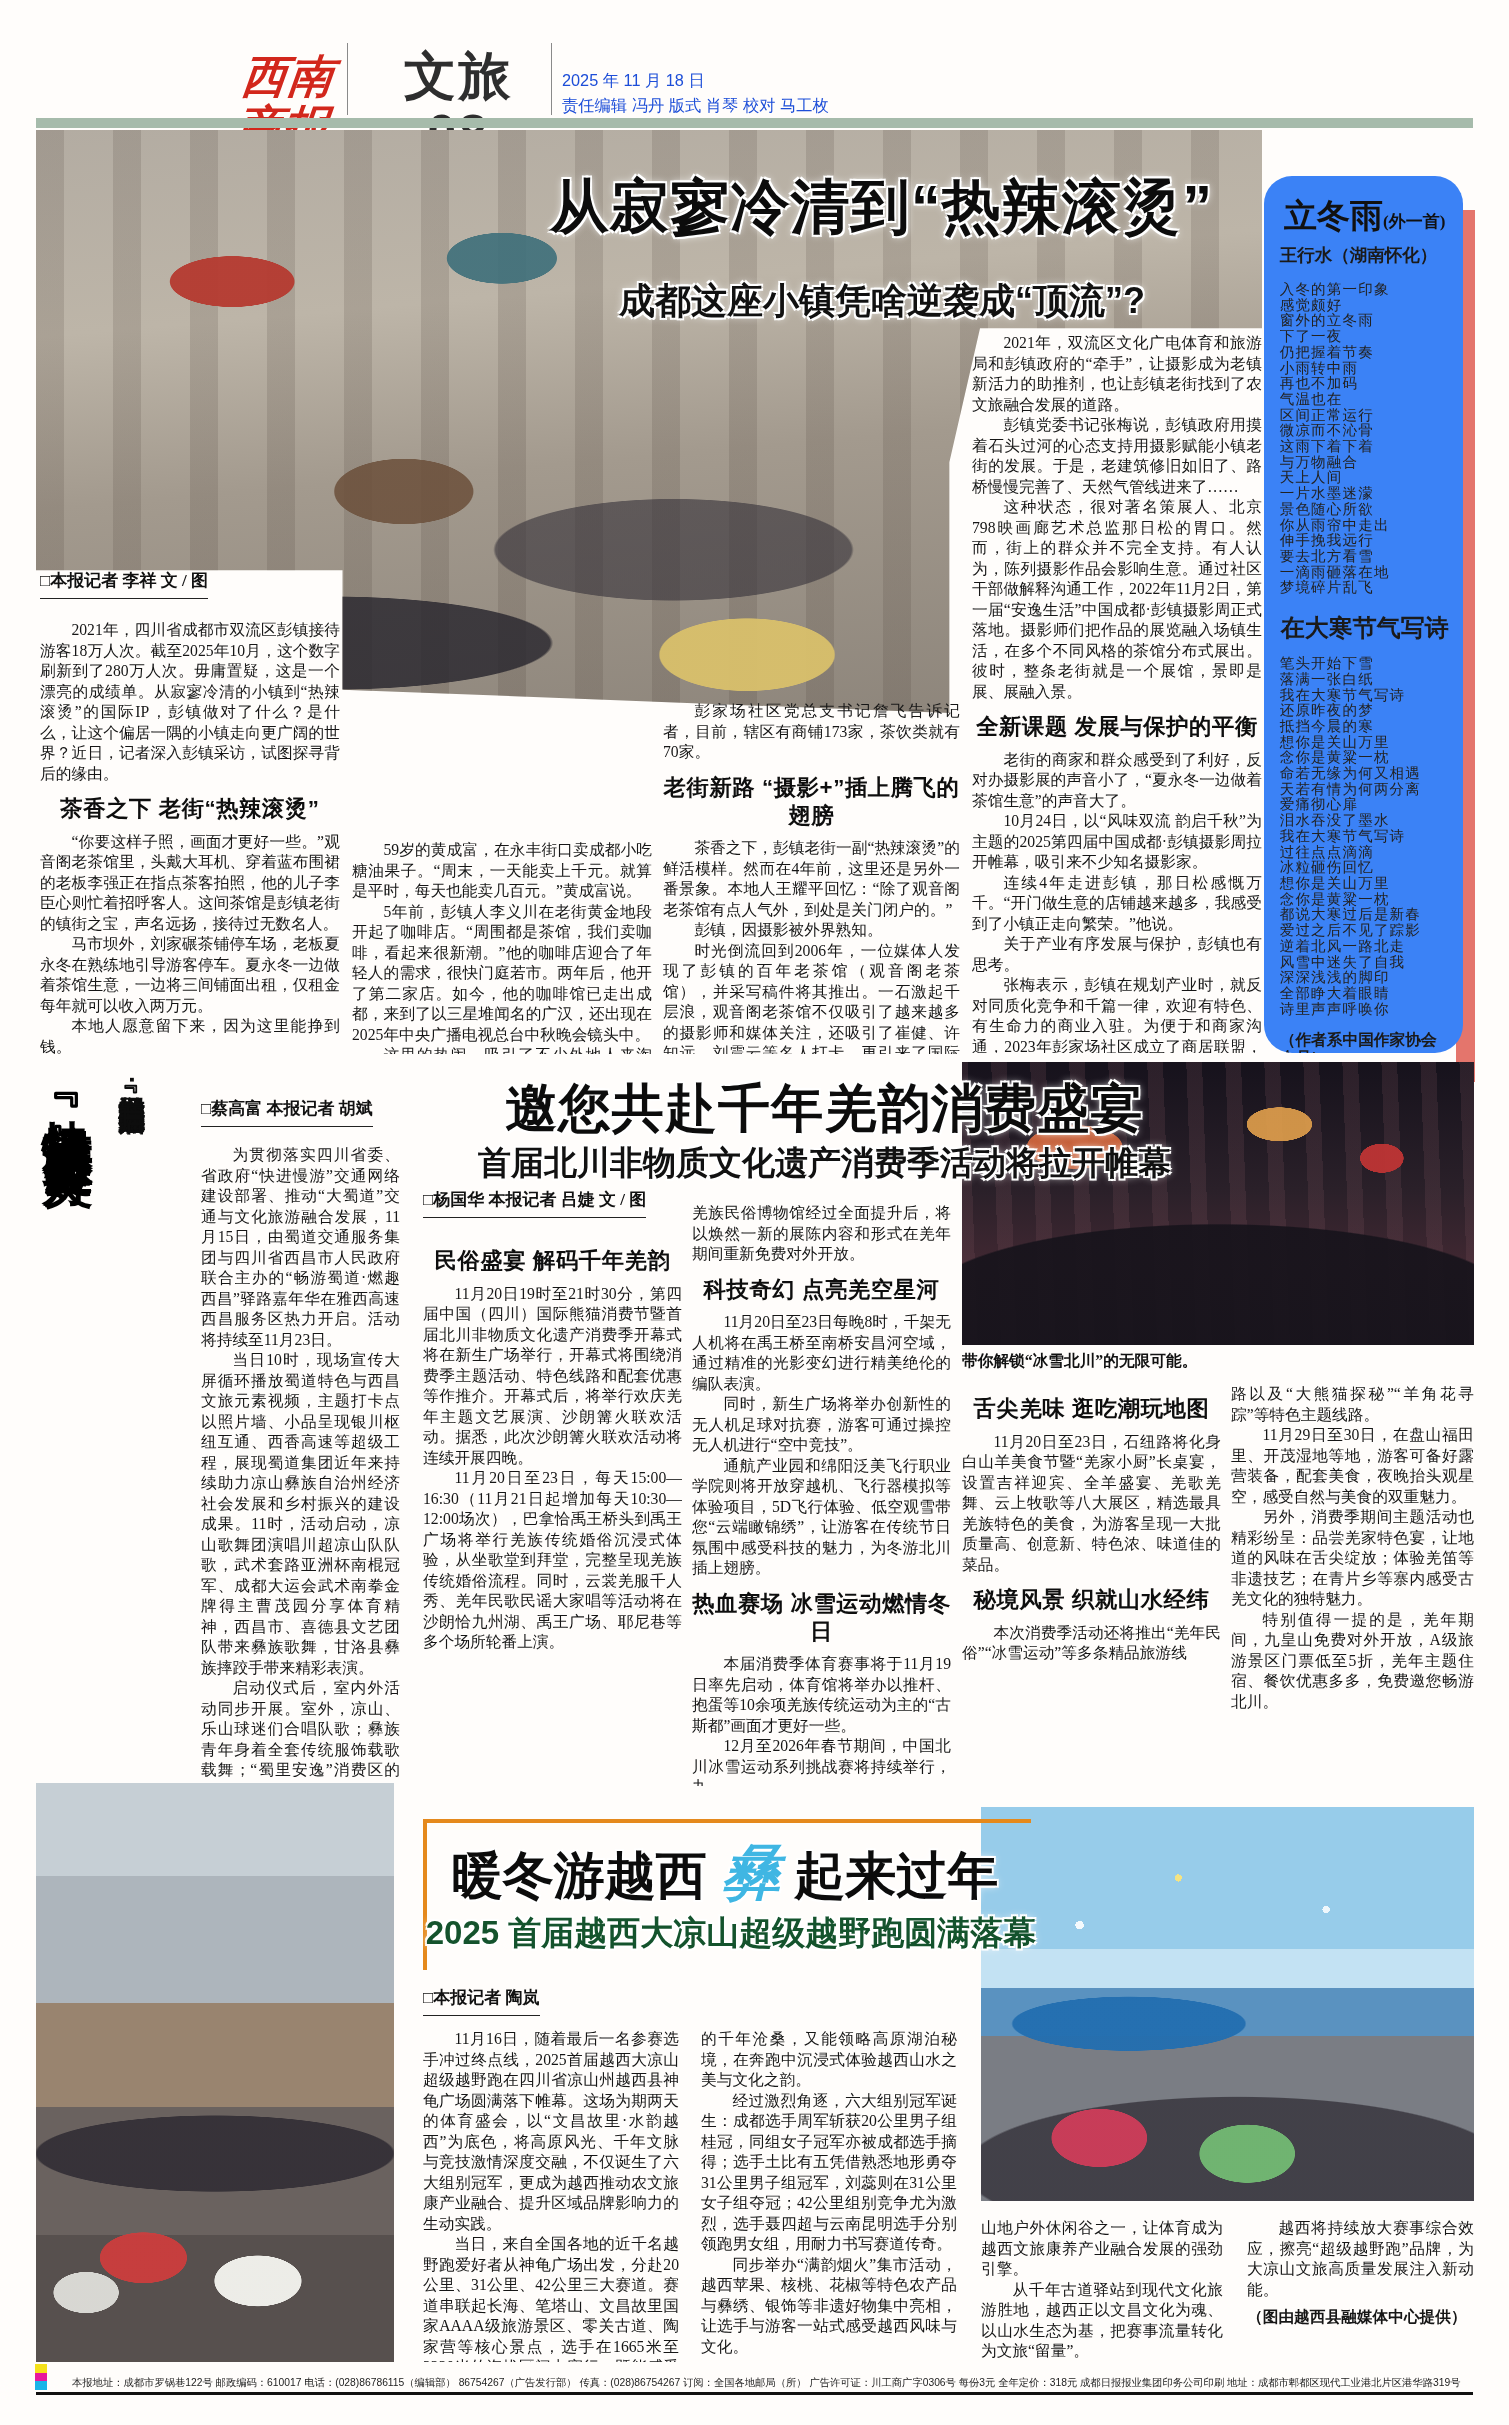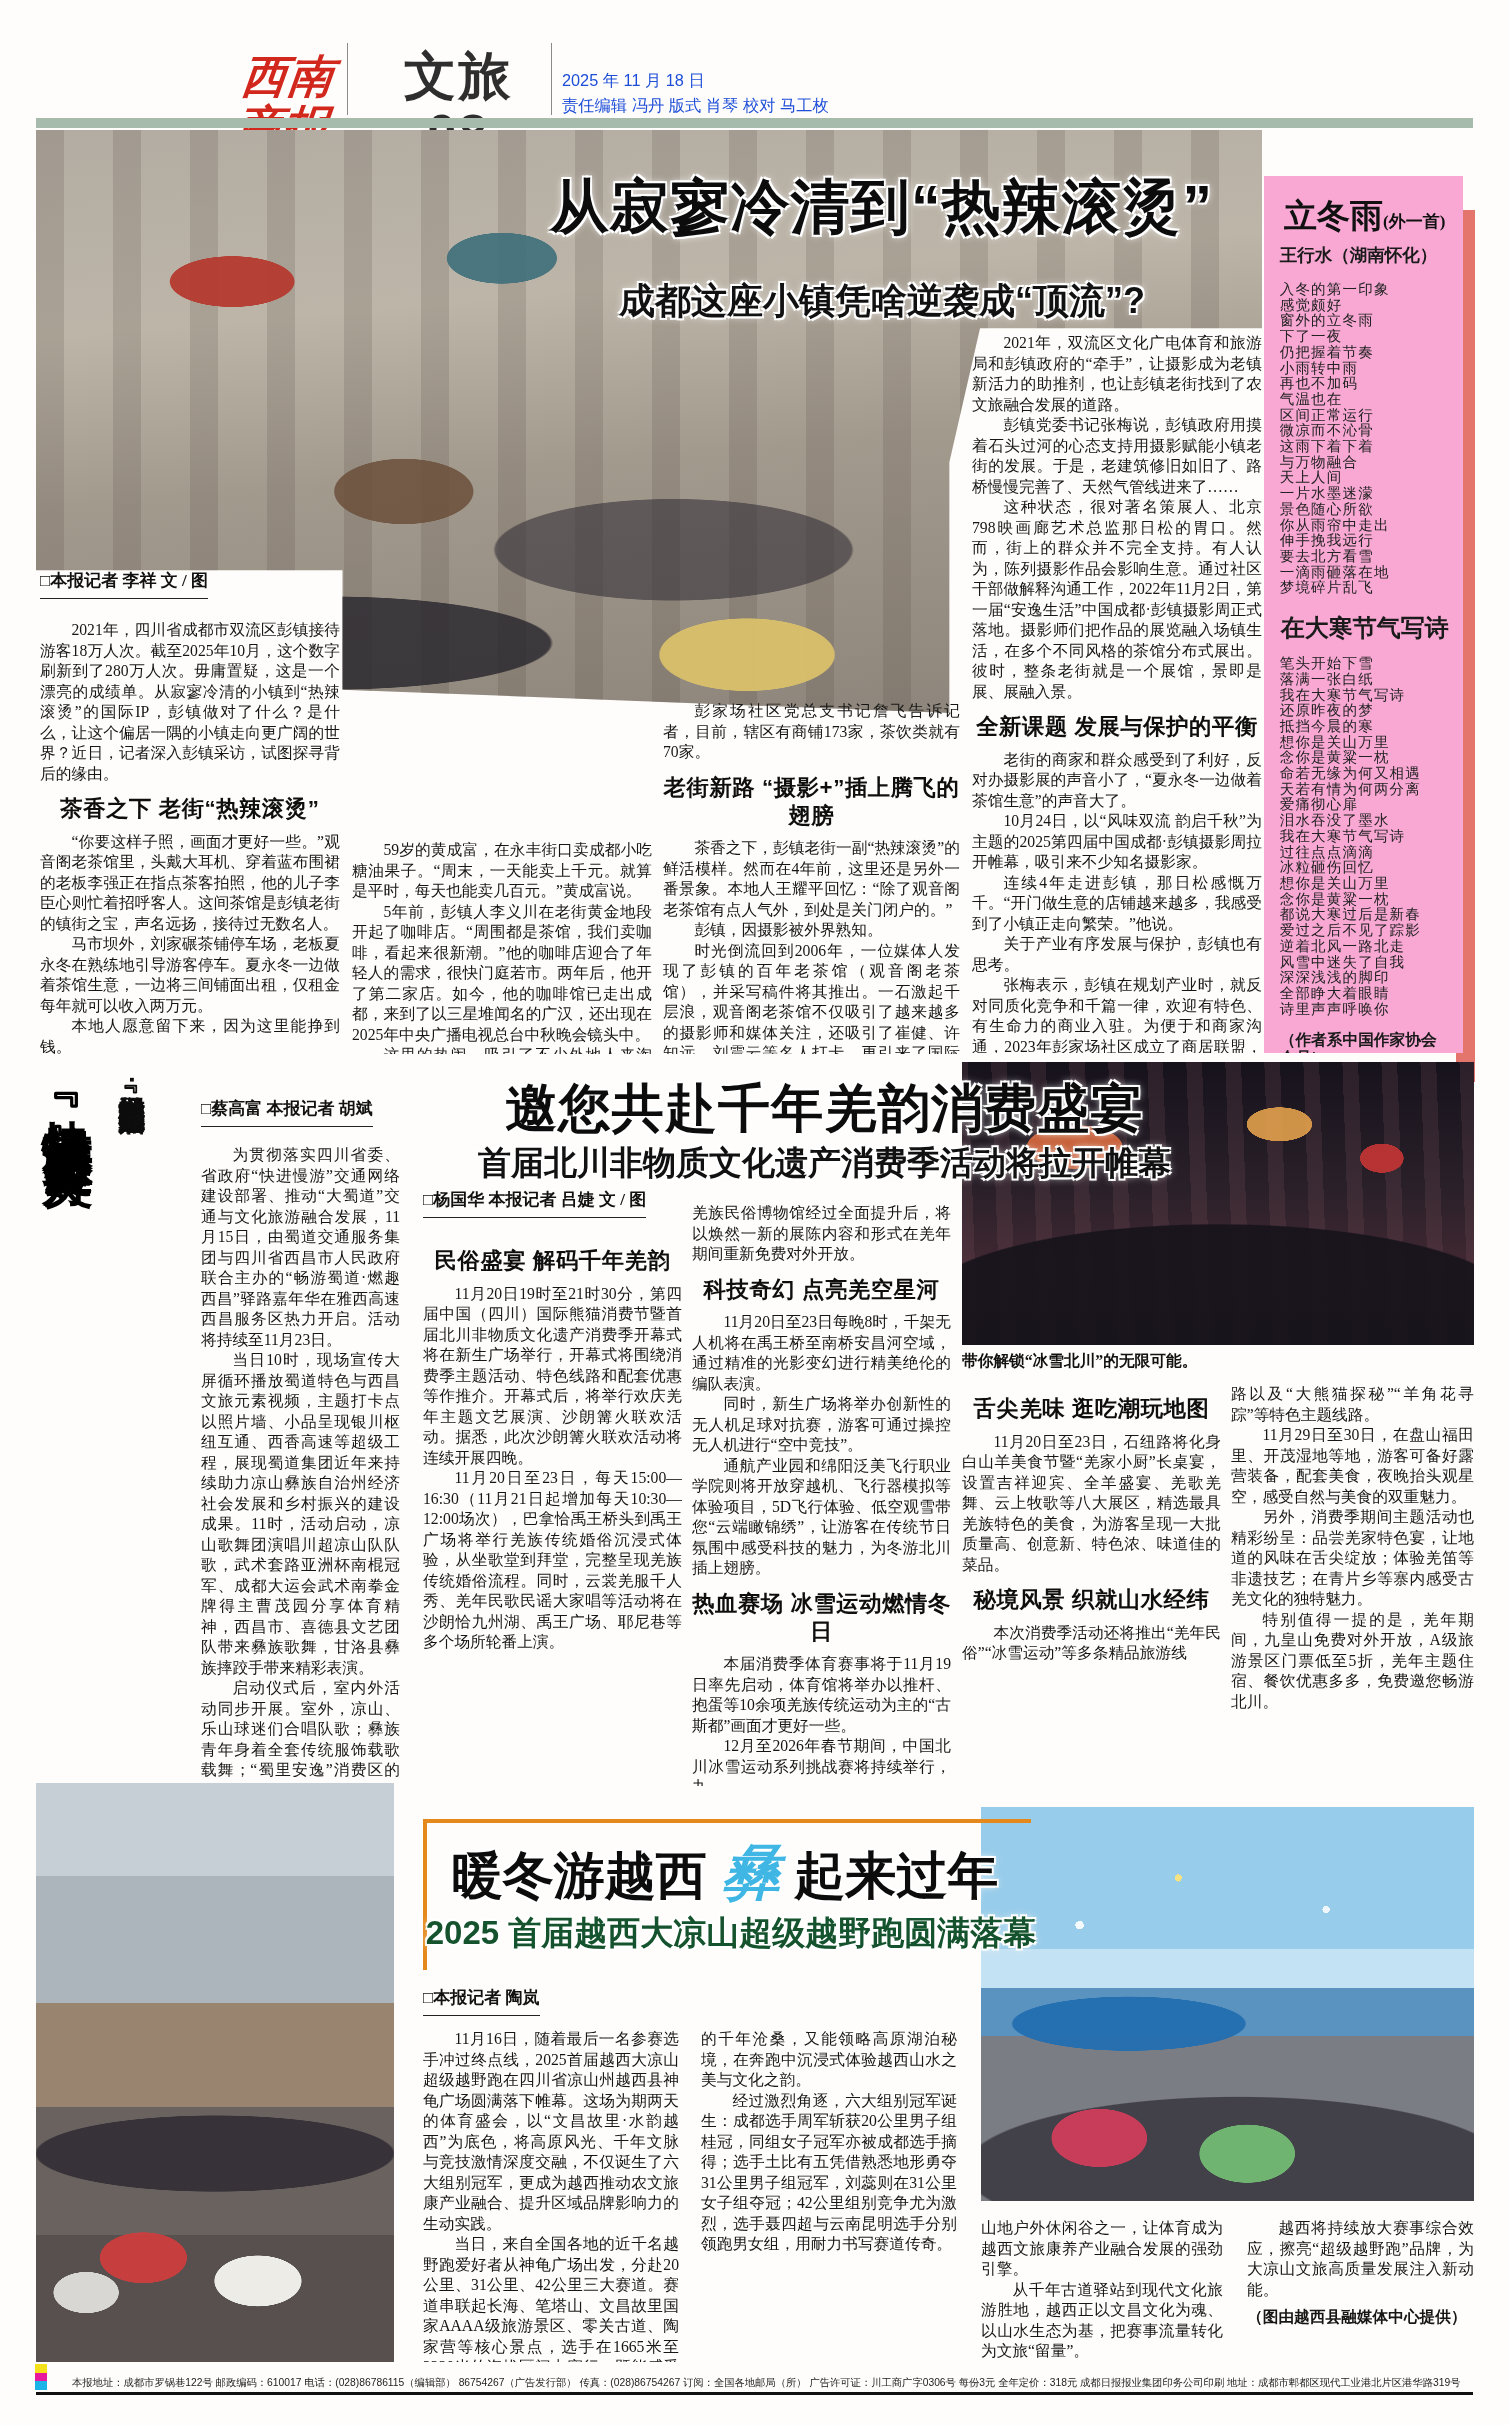--- a/index.html
+++ b/index.html
@@ -62,22 +62,22 @@
   
   .col{position:absolute;font:400 15.7px/20.5px "Liberation Serif",serif;text-align:justify;overflow:hidden;color:#161616;}
   .blk{margin:0;}
   .blk.p{text-indent:2em;}
   .blk.cont{text-indent:0;}
   .blk.h{font:700 22.3px/28px "Liberation Sans",sans-serif;text-align:center;text-indent:0;
          margin:11px 0 8.5px;color:#0e0e0e;letter-spacing:0.6px;}
   .blk.credit{font:700 15.7px/23px "Liberation Sans",sans-serif;text-indent:0;margin-top:4.8px;}
   .caption{position:absolute;font:700 15.7px/20.5px "Liberation Serif",serif;color:#111;}
   
-  .poem-box{position:absolute;left:1264px;top:176px;width:199px;height:877px;background:#f9a8d4;
-            padding:22px 13.3px 0 15.7px;box-sizing:border-box;overflow:hidden;}
+  .poem-box{position:absolute;left:1264px;top:176px;width:199px;height:877px;background:#3b82f6;
+            padding:22px 13.3px 0 15.7px;box-sizing:border-box;overflow:hidden;border-radius:28px;}
   .poem-accent{position:absolute;left:1456px;top:210px;width:19.3px;height:872px;background:#e4756c;}
   .poem-title{text-align:center;font:900 33px/1.1 "Liberation Serif",serif;color:#111;}
   .poem-title small{font:700 17px/1 "Liberation Serif",serif;}
   .poem-author{text-align:left;font:700 17.5px/1.2 "Liberation Serif",serif;margin:11px 0 15.7px;}
   .pline{font:400 14.5px/15.7px "Liberation Serif",serif;color:#222;letter-spacing:1.2px;}
   .poem-h2{text-align:center;font:900 24px/1.2 "Liberation Sans",sans-serif;margin:18px 0 13.3px;}
   .poem-attrib{font:700 15.7px/18px "Liberation Serif",serif;margin-top:13.3px;}
   
   .vhead{position:absolute;left:39px;top:1076px;height:713px;writing-mode:vertical-rl;}
   .vsec{display:block;font:900 26.6px/1.25 "Liberation Sans",sans-serif;color:#0d0d0d;margin-left:18px;}
@@ -261,20 +261,21 @@
   </div>
   <div class="yx-subhead glow">2025 首届越西大凉山超级越野跑圆满落幕</div>
   <div class="byline" style="left:423px;top:1987px;">□本报记者 陶岚</div>
   <div class="col" style="left:423px;top:2029px;width:256px;height:333px;">
       <div class="blk p">11月16日，随着最后一名参赛选手冲过终点线，2025首届越西大凉山超级越野跑在四川省凉山州越西县神龟广场圆满落下帷幕。这场为期两天的体育盛会，以“文昌故里·水韵越西”为底色，将高原风光、千年文脉与竞技激情深度交融，不仅诞生了六大组别冠军，更成为越西推动农文旅康产业融合、提升区域品牌影响力的生动实践。</div>
       <div class="blk p">当日，来自全国各地的近千名越野跑爱好者从神龟广场出发，分赴20公里、31公里、42公里三大赛道。赛道串联起长海、笔塔山、文昌故里国家AAAA级旅游景区、零关古道、陶家营等核心景点，选手在1665米至3220米的海拔区间中穿行，既能感受零关古道</div>
     </div>
   <div class="col" style="left:701px;top:2029px;width:256px;height:333px;">
       <div class="blk cont">的千年沧桑，又能领略高原湖泊秘境，在奔跑中沉浸式体验越西山水之美与文化之韵。</div>
       <div class="blk p">经过激烈角逐，六大组别冠军诞生：成都选手周军斩获20公里男子组桂冠，同组女子冠军亦被成都选手摘得；选手土比有五凭借熟悉地形勇夺31公里男子组冠军，刘蕊则在31公里女子组夺冠；42公里组别竞争尤为激烈，选手聂四超与云南昆明选手分别领跑男女组，用耐力书写赛道传奇。</div>
+      <div class="blk p">同步举办“满韵烟火”集市活动，越西苹果、核桃、花椒等特色农产品与彝绣、银饰等非遗好物集中亮相，让选手与游客一站式感受越西风味与文化。</div>
     </div>
   <div class="col" style="left:981px;top:2218px;width:242px;height:145px;">
       <div class="blk cont">山地户外休闲谷之一，让体育成为越西文旅康养产业融合发展的强劲引擎。</div>
       <div class="blk p">从千年古道驿站到现代文化旅游胜地，越西正以文昌文化为魂、以山水生态为基，把赛事流量转化为文旅“留量”。</div>
     </div>
   <div class="col" style="left:1247px;top:2218px;width:227px;height:145px;">
       <div class="blk p">越西将持续放大赛事综合效应，擦亮“超级越野跑”品牌，为大凉山文旅高质量发展注入新动能。</div>
       <div class="blk credit">（图由越西县融媒体中心提供）</div>
     </div>
 

